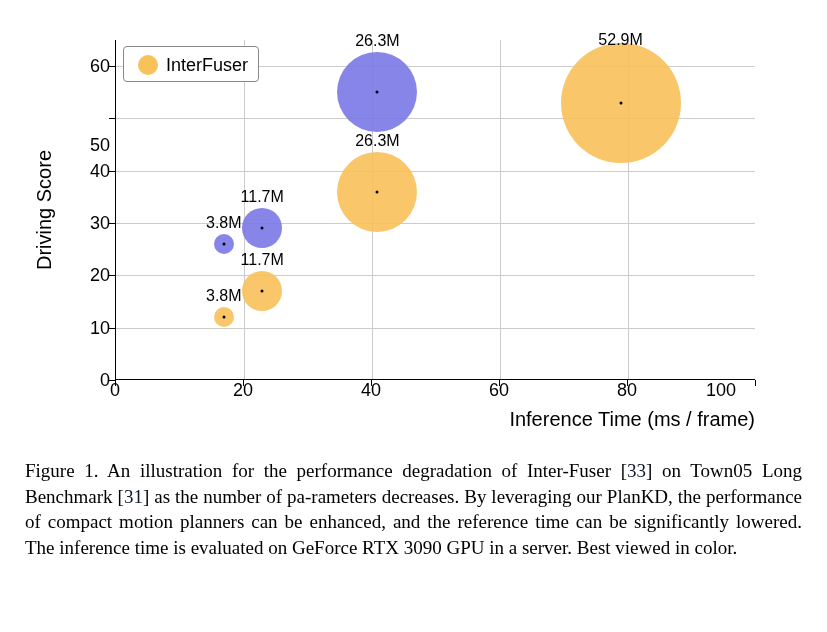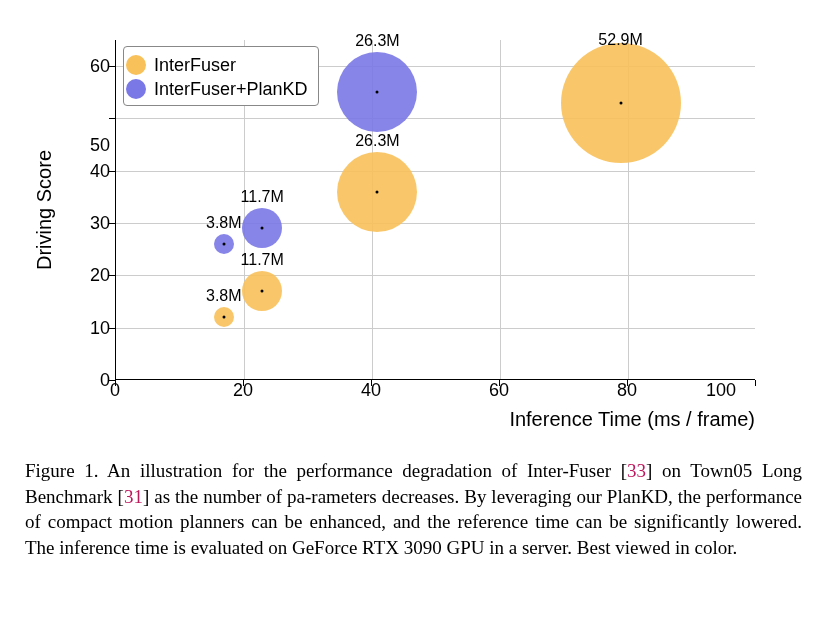--- a/index.html
+++ b/index.html
@@ -101,21 +101,21 @@
       font-family: Arial, sans-serif;
       transform: translate(-50%, -100%);
       white-space: nowrap;
       z-index: 4;
     }
     .legend {
       position: absolute;
       background: #fff;
       border: 1.5px solid #888;
       border-radius: 4px;
-      padding: 6px 10px 4px 2px;
+      padding: 6px 10px 4px 14px;
       font-size: 18px;
       font-family: Arial, sans-serif;
       z-index: 10;
     }
     .legend-row {
       display: flex;
       align-items: center;
       gap: 8px;
       line-height: 24px;
     }
@@ -128,21 +128,21 @@
     .legend-marker.blue   { background: #7a78e6; }
     .caption {
       margin-top: 18px;
       width: 777px;
       font-size: 19px;
       line-height: 1.35;
       text-align: justify;
       font-family: 'Times New Roman', Georgia, serif;
     }
     .caption .cite {
-      color: #be185d;
+      color: #0f172a;
     }
     .tick-mark-x {
       position: absolute;
       width: 1px;
       height: 6px;
       background: #000;
       top: 360px;
     }
     .tick-mark-y {
       position: absolute;
@@ -168,24 +168,20 @@
       <div class="grid-line-h" style="top: 78.4615px;"></div>
       <div class="grid-line-h" style="top: 26.1538px;"></div>
     </div>
   <div class="ylabel">Driving Score</div>
   <div class="xlabel">Inference Time (ms / frame)</div>
   <div id="ticks-container"></div>
   <div class="legend" id="legend" style="left: 98px; top: 26px;">
     <div class="legend-row">
       <span class="legend-marker orange"></span>
       <span>InterFuser</span>
-    </div>
-    <div class="legend-row">
-      <span class="legend-marker blue"></span>
-      <span>InterFuser+PlanKD</span>
     </div>
   </div>
 <div class="tick-mark-x" style="left: 90px;"></div>
     <div class="tick-x" style="left: 90px;">0</div>
     <div class="tick-mark-x" style="left: 218px;"></div>
     <div class="tick-x" style="left: 218px;">20</div>
     <div class="tick-mark-x" style="left: 346px;"></div>
     <div class="tick-x" style="left: 346px;">40</div>
     <div class="tick-mark-x" style="left: 474px;"></div>
     <div class="tick-x" style="left: 474px;">60</div>

